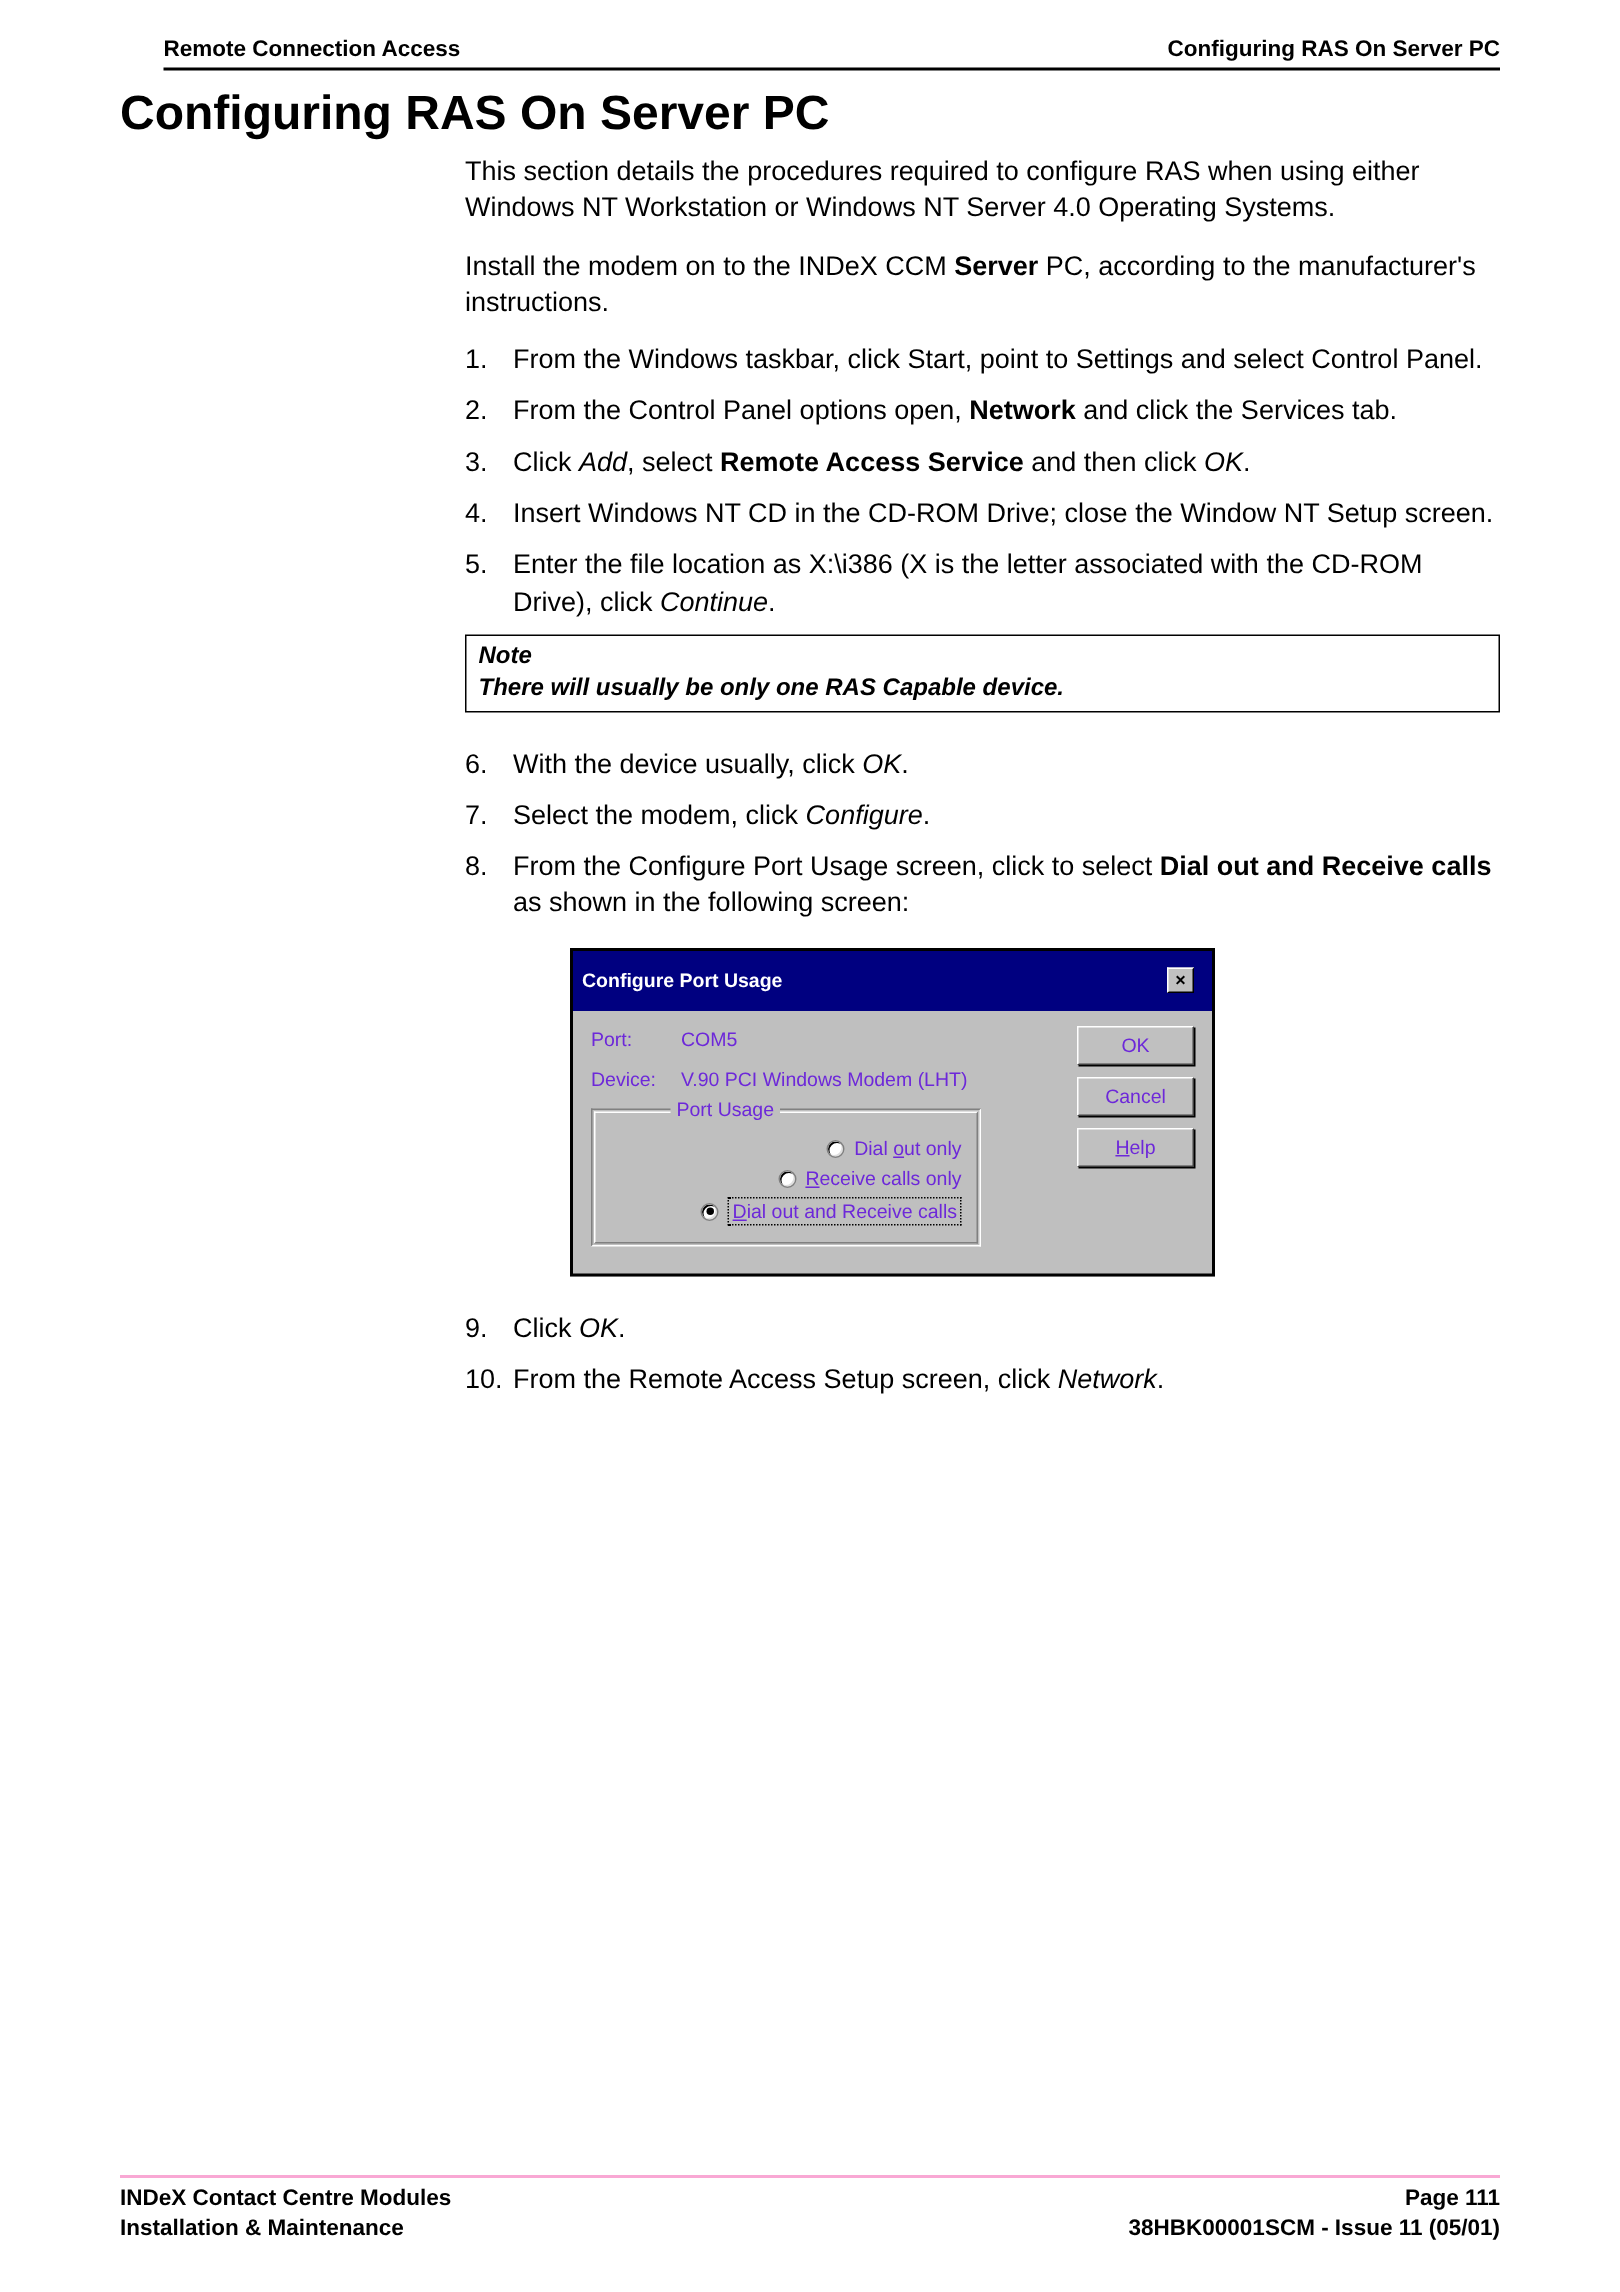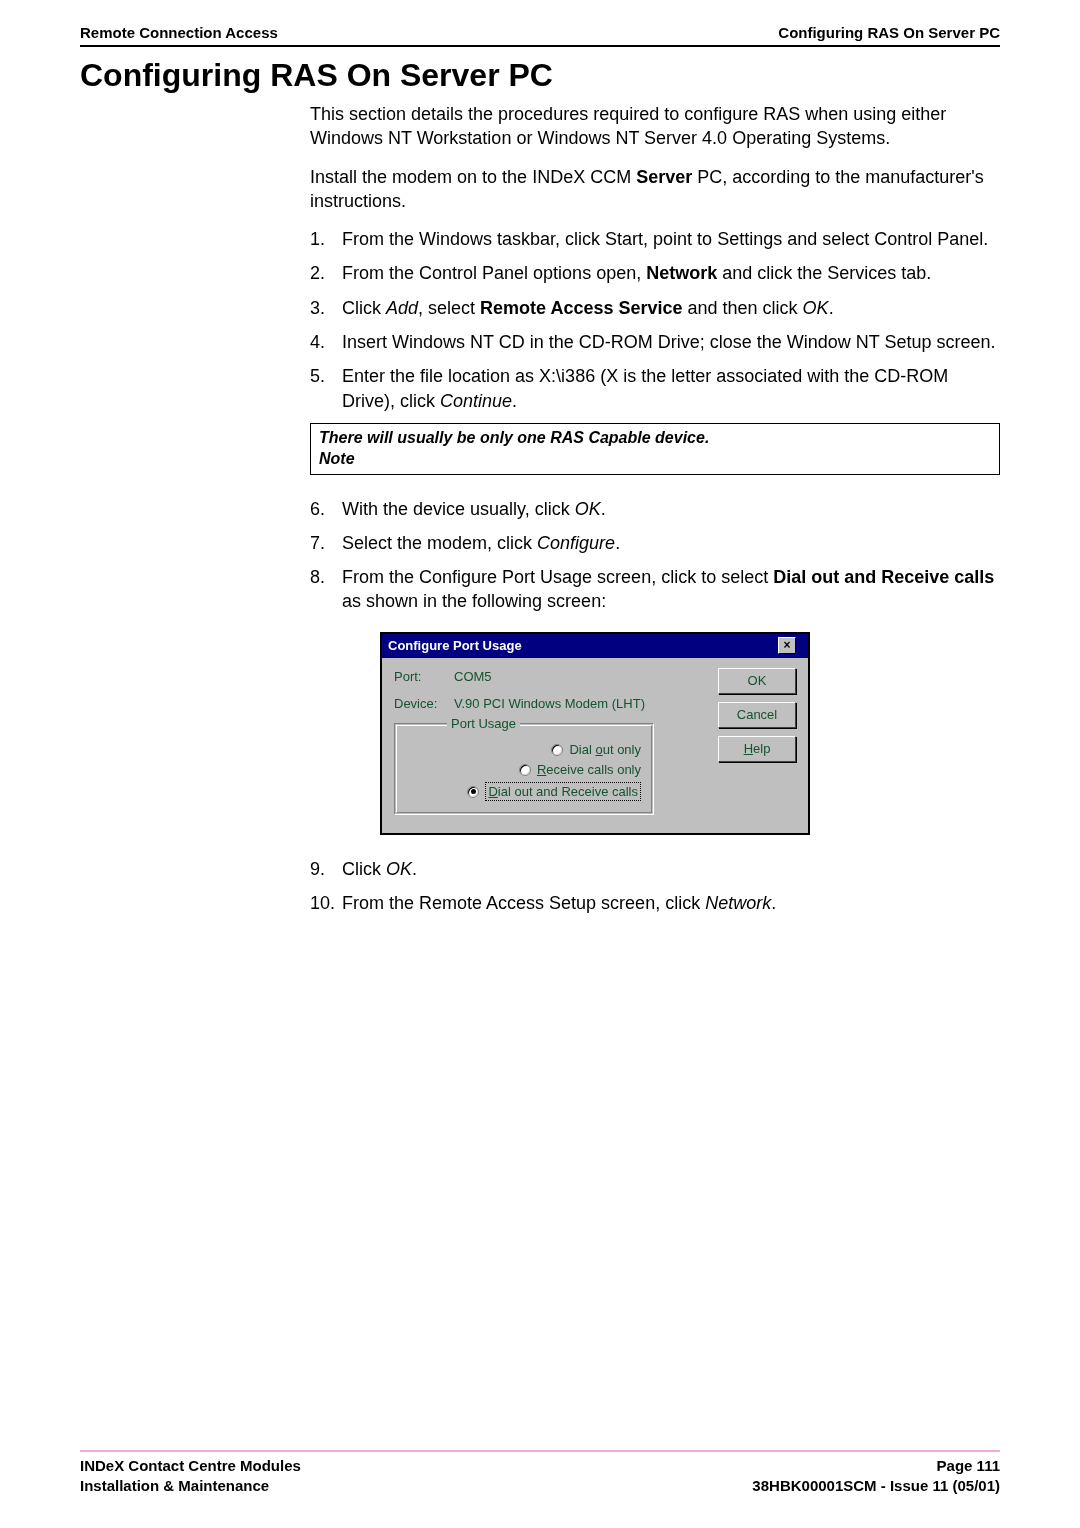--- a/index.html
+++ b/index.html
@@ -15,20 +15,21 @@
     padding: 24px 80px 0 80px;
   }
   .header-row {
     display: flex;
     justify-content: space-between;
     font-size: 15px;
     font-weight: bold;
     padding-bottom: 4px;
     border-bottom: 2px solid #000;
     margin-bottom: 10px;
+    margin-left: 29px;
   }
   .h1 {
     font-size: 32px;
     font-weight: bold;
     margin-bottom: 8px;
   }
   .body-indent {
     margin-left: 230px;
     font-size: 18px;
     line-height: 1.35;
@@ -64,41 +65,41 @@
     background: #bfbfbf;
     font-family: Tahoma, "MS Sans Serif", sans-serif;
     font-size: 13px;
   }
   .dlg-titlebar {
     display: flex;
     justify-content: space-between;
     align-items: center;
     background: #000080;
     color: #fff;
-    height: 24px;
+    height: 40px;
     padding: 0 12px 0 6px;
     font-weight: bold;
   }
   .dlg-close {
     width: 18px; height: 17px;
     background: #c0c0c0;
     border-top: 1px solid #fff;
     border-left: 1px solid #fff;
     border-right: 1px solid #000;
     border-bottom: 1px solid #000;
     color: #000;
     text-align: center;
     line-height: 14px;
     font-weight: bold;
     font-size: 12px;
   }
   .dlg-body {
     position: relative;
     padding: 10px 12px 14px 12px;
-    color: #14532d;
+    color: #6d28d9;
     min-height: 175px;
   }
   .dlg-row { display: flex; margin-bottom: 10px; }
   .dlg-label { width: 60px; }
   .dlg-btns {
     position: absolute;
     right: 12px; top: 10px;
     display: flex; flex-direction: column; gap: 8px;
   }
   .dlg-btn {
@@ -197,22 +198,22 @@
         <span class="num">4.</span>
         <span>Insert Windows NT CD in the CD-ROM Drive; close the Window NT Setup screen.</span>
       </li>
       <li>
         <span class="num">5.</span>
         <span><span>Enter the file location as X:\i386 (X is the letter associated with the CD-ROM Drive), click </span><span class="italic">Continue</span><span>.</span></span>
       </li>
     </ol>
 
     <div class="note-box">
+      <div>Note</div>
       <div>There will usually be only one RAS Capable device.</div>
-      <div>Note</div>
     </div>
 
     <ol class="ol">
       <li>
         <span class="num">6.</span>
         <span><span>With the device usually, click </span><span class="italic">OK</span><span>.</span></span>
       </li>
       <li>
         <span class="num">7.</span>
         <span><span>Select the modem, click </span><span class="italic">Configure</span><span>.</span></span>

